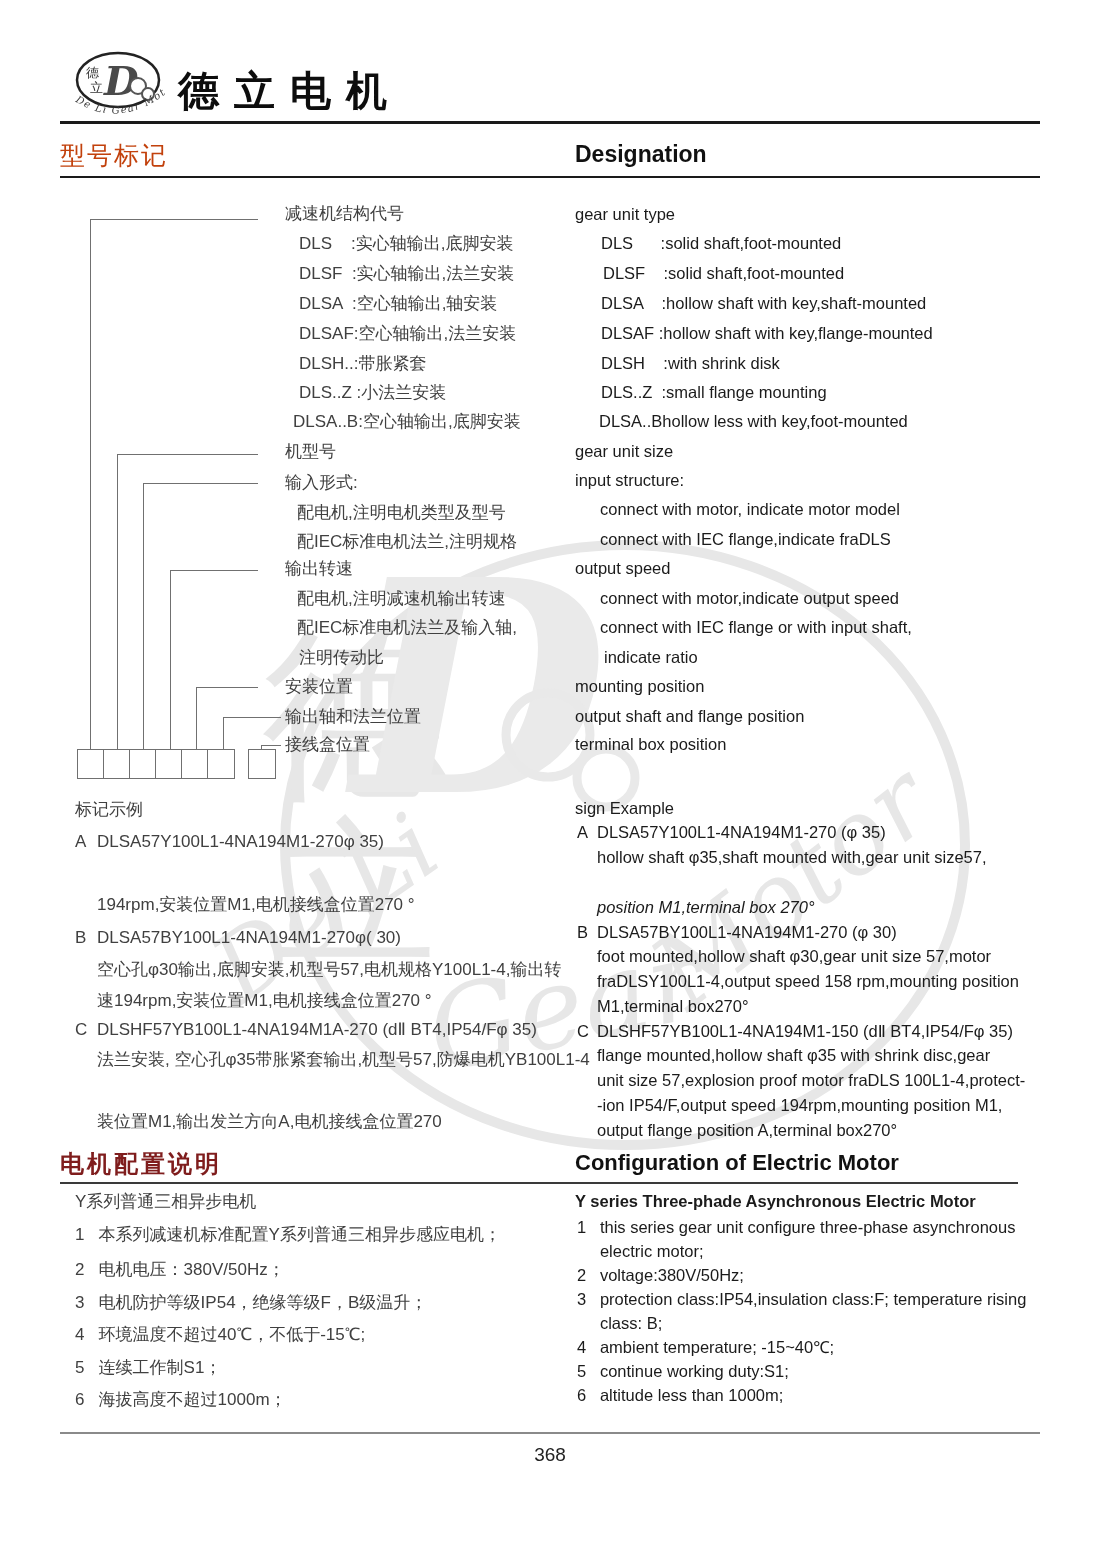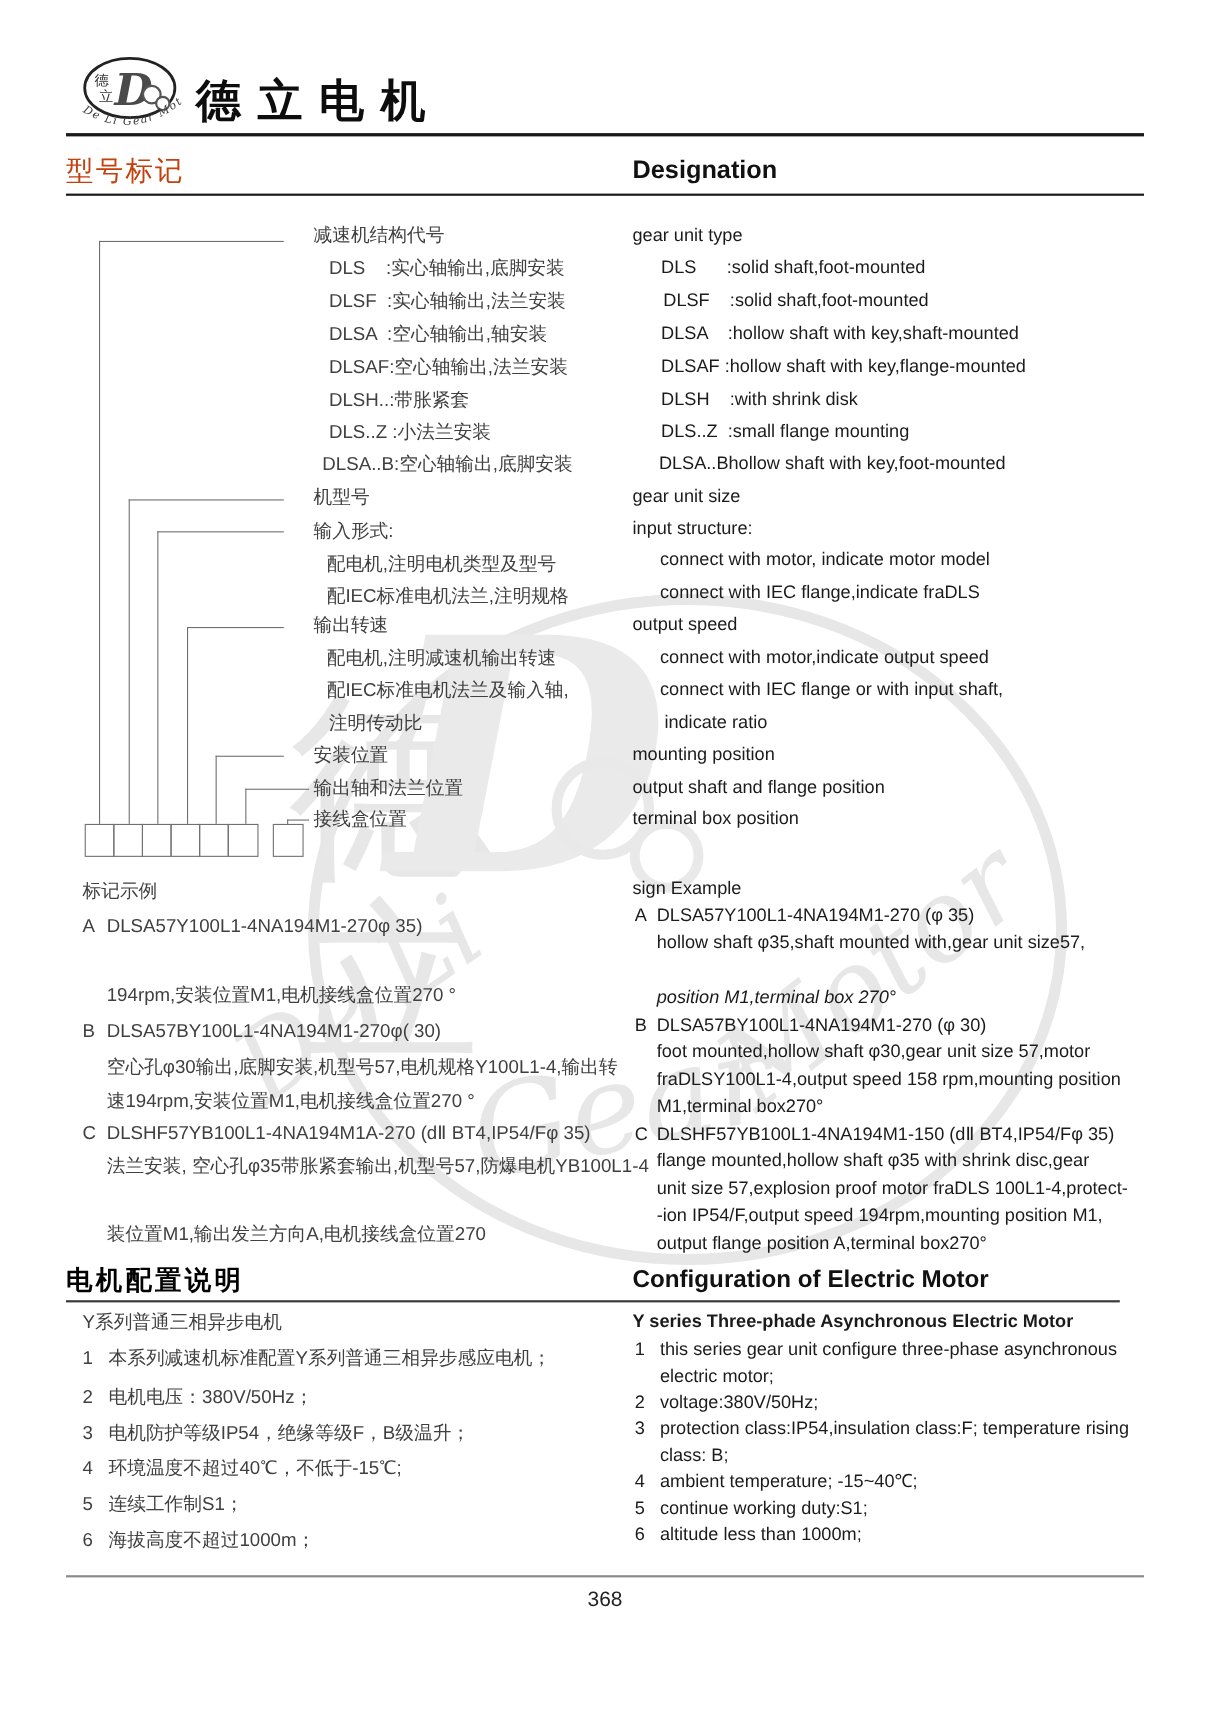--- a/index.html
+++ b/index.html
@@ -9,21 +9,21 @@
   .cn{font-size:17px;line-height:1.2;white-space:pre;color:#404040;z-index:2;}
   .en{font-size:16.5px;line-height:1.2;white-space:pre;color:#1b1b1b;z-index:2;}
   .h-rule{background:#1a1a1a;z-index:2;}
   .g-rule{background:#8a8a8a;z-index:2;}
   .dline{background:#707070;z-index:1;}
   .codebox{border:1px solid #707070;background:transparent;box-sizing:border-box;z-index:1;}
   .title-cn{font-size:25px;letter-spacing:2px;color:#c2410c;z-index:2;}
   .title-en{font-size:23px;font-weight:bold;color:#111;z-index:2;}
   .brand{font-family:"DejaVu Serif",serif;font-weight:bold;font-size:41px;letter-spacing:15px;
          color:#0d0d0d;z-index:2;}
-  .sec-title-cn{font-size:24px;font-weight:bold;letter-spacing:3px;color:#000000;z-index:2;}
+  .sec-title-cn{font-size:24px;font-weight:bold;letter-spacing:3px;color:#7f1d1d;z-index:2;}
   .sec-title-en{font-size:22px;font-weight:bold;color:#111;z-index:2;}
   .bold{font-weight:bold;}
   .wm{z-index:0;pointer-events:none;}
   .foot{font-size:19px;color:#222;text-align:center;width:100%;z-index:2;}
 </style>
 </head>
 <body>
 
 <div id="page">
 
@@ -113,21 +113,21 @@
   <div class="abs cn" style="left:285px;top:707px;">输出轴和法兰位置</div>
   <div class="abs cn" style="left:285px;top:735px;">接线盒位置</div>
 
   <div class="abs en" style="left:575px;top:205px;">gear unit type</div>
   <div class="abs en" style="left:601px;top:234px;">DLS      :solid shaft,foot-mounted</div>
   <div class="abs en" style="left:603px;top:264px;">DLSF    :solid shaft,foot-mounted</div>
   <div class="abs en" style="left:601px;top:294px;">DLSA    :hollow shaft with key,shaft-mounted</div>
   <div class="abs en" style="left:601px;top:324px;">DLSAF :hollow shaft with key,flange-mounted</div>
   <div class="abs en" style="left:601px;top:354px;">DLSH    :with shrink disk</div>
   <div class="abs en" style="left:601px;top:383px;">DLS..Z  :small flange mounting</div>
-  <div class="abs en" style="left:599px;top:412px;">DLSA..Bhollow shaft with key,foot-mounted</div>
+  <div class="abs en" style="left:599px;top:412px;">DLSA..Bhollow less with key,foot-mounted</div>
   <div class="abs en" style="left:575px;top:442px;">gear unit size</div>
   <div class="abs en" style="left:575px;top:471px;">input structure:</div>
   <div class="abs en" style="left:600px;top:500px;">connect with motor, indicate motor model</div>
   <div class="abs en" style="left:600px;top:530px;">connect with IEC flange,indicate fraDLS</div>
   <div class="abs en" style="left:575px;top:559px;">output speed</div>
   <div class="abs en" style="left:600px;top:589px;">connect with motor,indicate output speed</div>
   <div class="abs en" style="left:600px;top:618px;">connect with IEC flange or with input shaft,</div>
   <div class="abs en" style="left:604px;top:648px;">indicate ratio</div>
   <div class="abs en" style="left:575px;top:677px;">mounting position</div>
   <div class="abs en" style="left:575px;top:707px;">output shaft and flange position</div>

